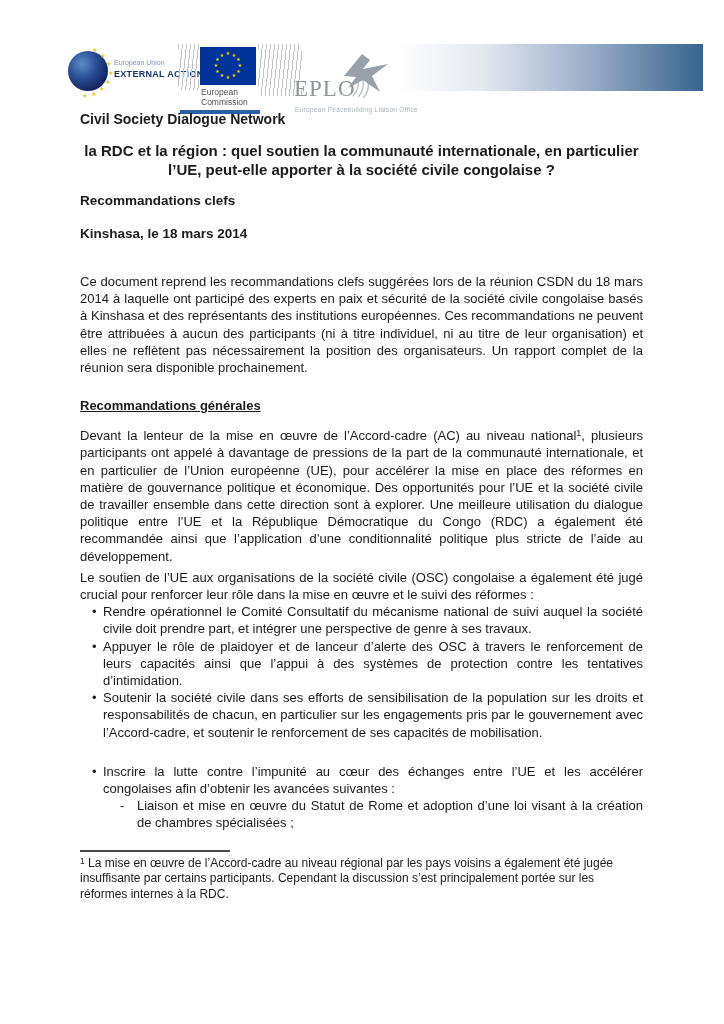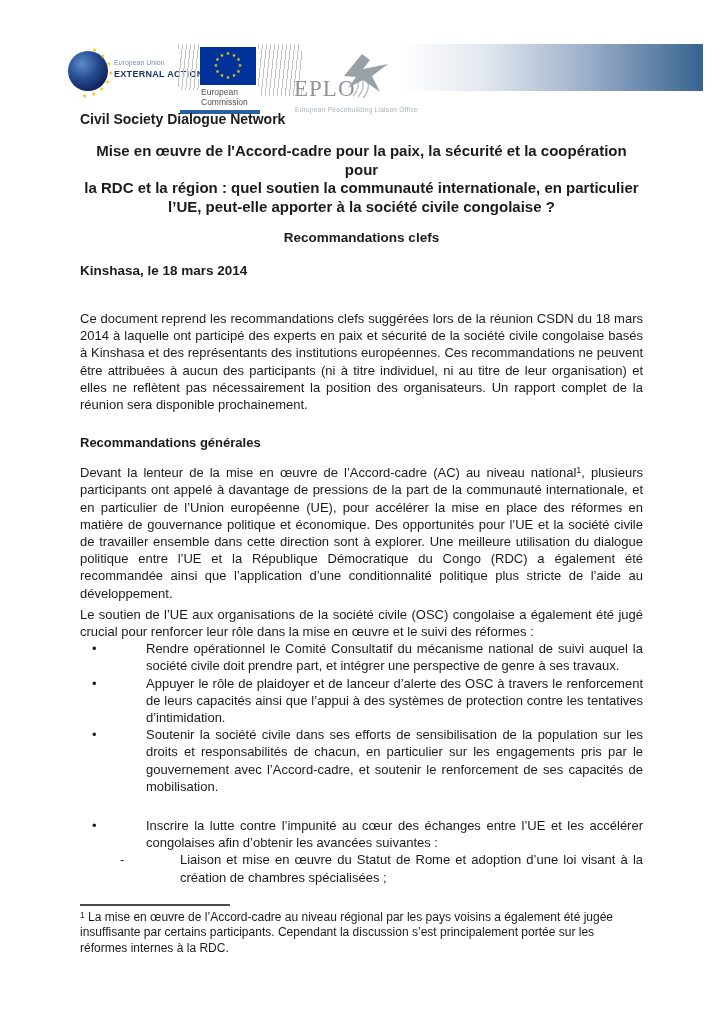--- a/index.html
+++ b/index.html
@@ -47,34 +47,34 @@
     font-size:23px; color:#8d969d; letter-spacing:1px;
   }
   .eplo-arcs { position:absolute; left:57px; top:22px; }
   .eplo-bird { position:absolute; left:42px; top:0px; }
   .eplo-tagline { position:absolute; left:1px; top:56px; font-size:6.5px; color:#a9b1b7; letter-spacing:.3px; white-space:nowrap; }
 
   
   .content { position:absolute; left:80px; top:111px; width:563px; }
   .t-network { text-align:left; font-weight:bold; font-size:14px; }
   .t-main { margin-top:15px; text-align:center; font-weight:bold; font-size:15px; line-height:18.5px; }
-  .t-sub  { margin-top:14px; text-align:center; font-weight:bold; font-size:13.5px; }
+  .t-sub  { margin-top:14px; text-align:left; font-weight:bold; font-size:13.5px; }
   .t-date { margin-top:18px; text-align:left; font-weight:bold; font-size:13.5px; }
 
   .para { font-size:13px; line-height:17.2px; text-align:justify; margin:0; }
   .intro { margin-top:32px; }
-  .sec-head { margin-top:22px; font-weight:bold; font-size:13px; }
+  .sec-head { margin-top:22px; font-weight:bold; font-size:13px;text-decoration:underline; }
   .p1 { margin-top:14px; }
   .p2 { margin-top:4px; }
 
   .sup { position:relative; top:-4px; font-size:9px; line-height:0; }
 
   .bullet-row { display:flex; }
   .bullet-marker { flex:none; width:23px; padding-left:12px; box-sizing:border-box; font-size:13px; line-height:17.2px; }
-  .bullet-text { flex:1;margin-left:43px; }
+  .bullet-text { flex:1; }
   .sub-row { display:flex; margin-left:40px; }
   .sub-marker { flex:none; width:17px; font-size:13px; line-height:17.2px; }
 
   .sec-head-justice { margin-top:34px; }
   .justice-list { margin-top:22px; }
 
   .footnote-sep { margin-top:18px; width:150px; border-top:2px solid #4a4a4a; }
   .footnote { margin-top:4px; font-size:12px; line-height:15.6px; text-align:left; }
   .fn-sup { position:relative; top:-3px; font-size:8.5px; line-height:0; }
 </style>
@@ -132,21 +132,20 @@
       </svg>
       <div class="eplo-tagline">European Peacebuilding Liaison Office</div>
     </div>
   </div>
 
   <div class="content">
 
     <div class="t-network">Civil Society Dialogue Network</div>
 
     <div class="t-main">
-      <div>Mise en œuvre de l'Accord-cadre pour la paix, la sécurité et la coopération pour</div>
       <div>la RDC et la région : quel soutien la communauté internationale, en particulier</div>
       <div>l’UE, peut-elle apporter à la société civile congolaise ?</div>
     </div>
 
     <div class="t-sub">Recommandations clefs</div>
     <div class="t-date">Kinshasa, le 18 mars 2014</div>
 
     <p class="para intro">Ce document reprend les recommandations clefs suggérées lors de la réunion CSDN du 18 mars 2014 à laquelle ont participé des experts en paix et sécurité de la société civile congolaise basés à Kinshasa et des représentants des institutions européennes. Ces recommandations ne peuvent être attribuées à aucun des participants (ni à titre individuel, ni au titre de leur organisation) et elles ne reflètent pas nécessairement la position des organisateurs. Un rapport complet de la réunion sera disponible prochainement.</p>
 
     <div class="sec-head">Recommandations générales</div>

